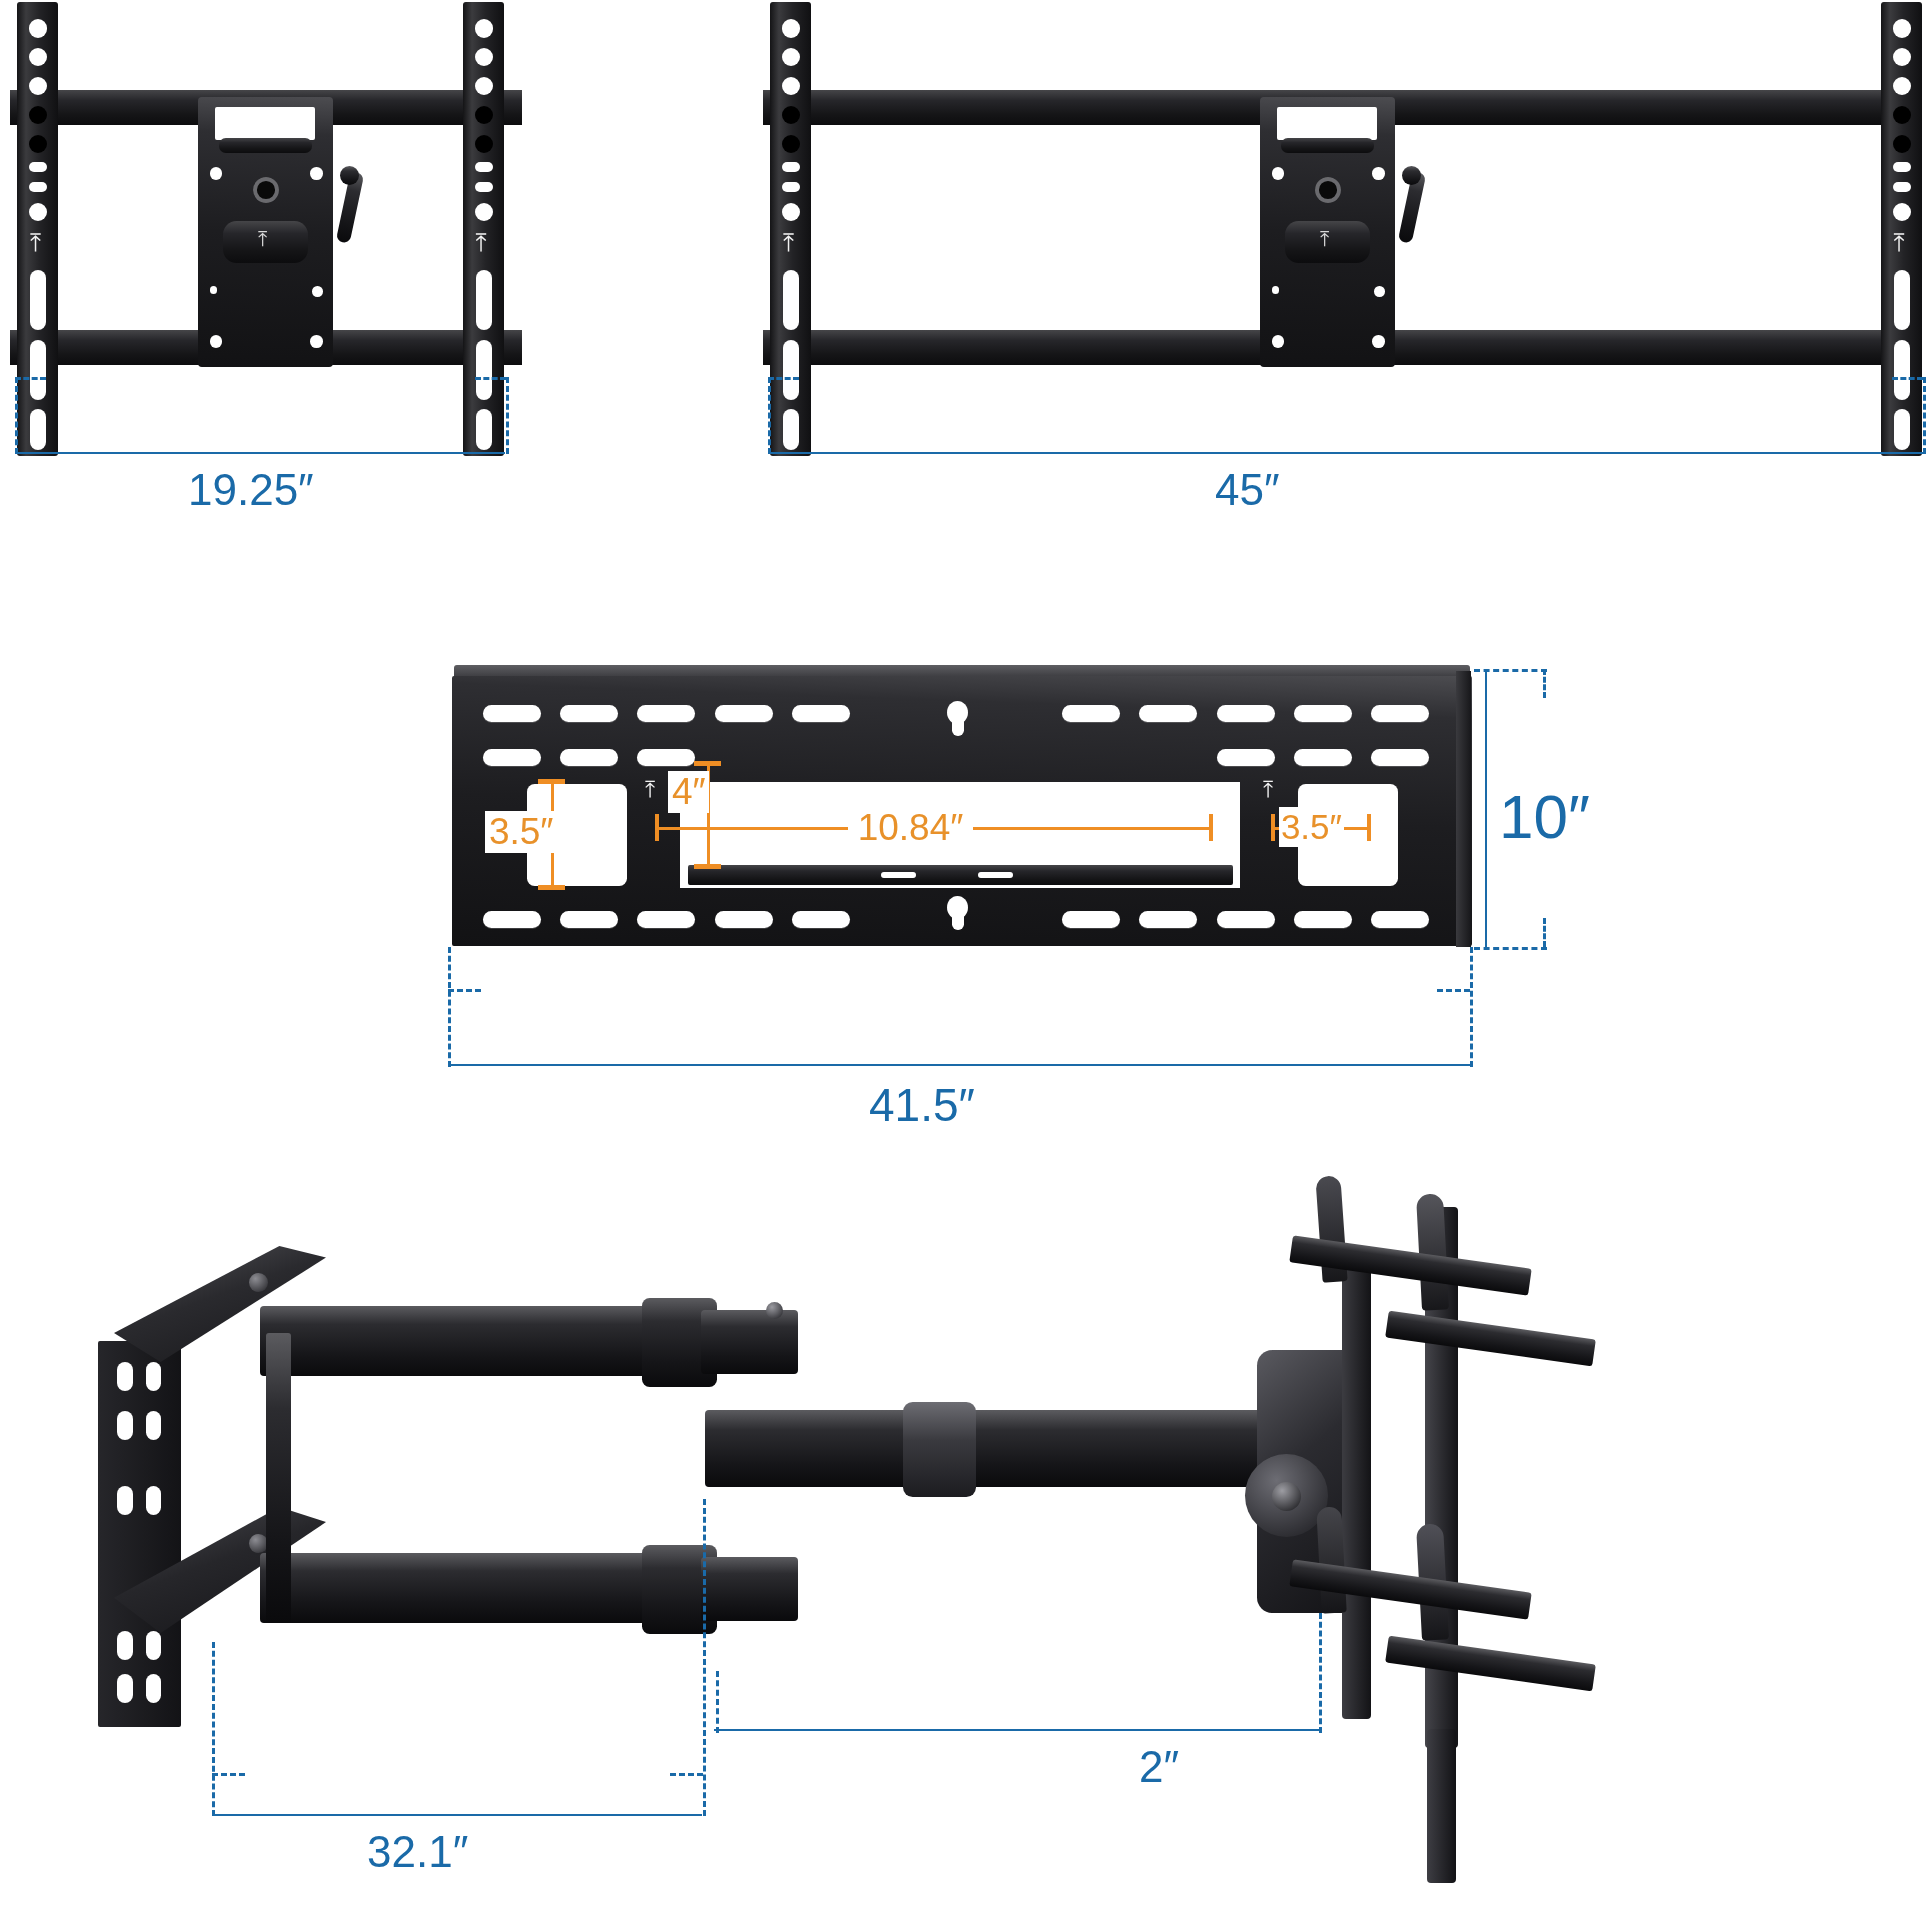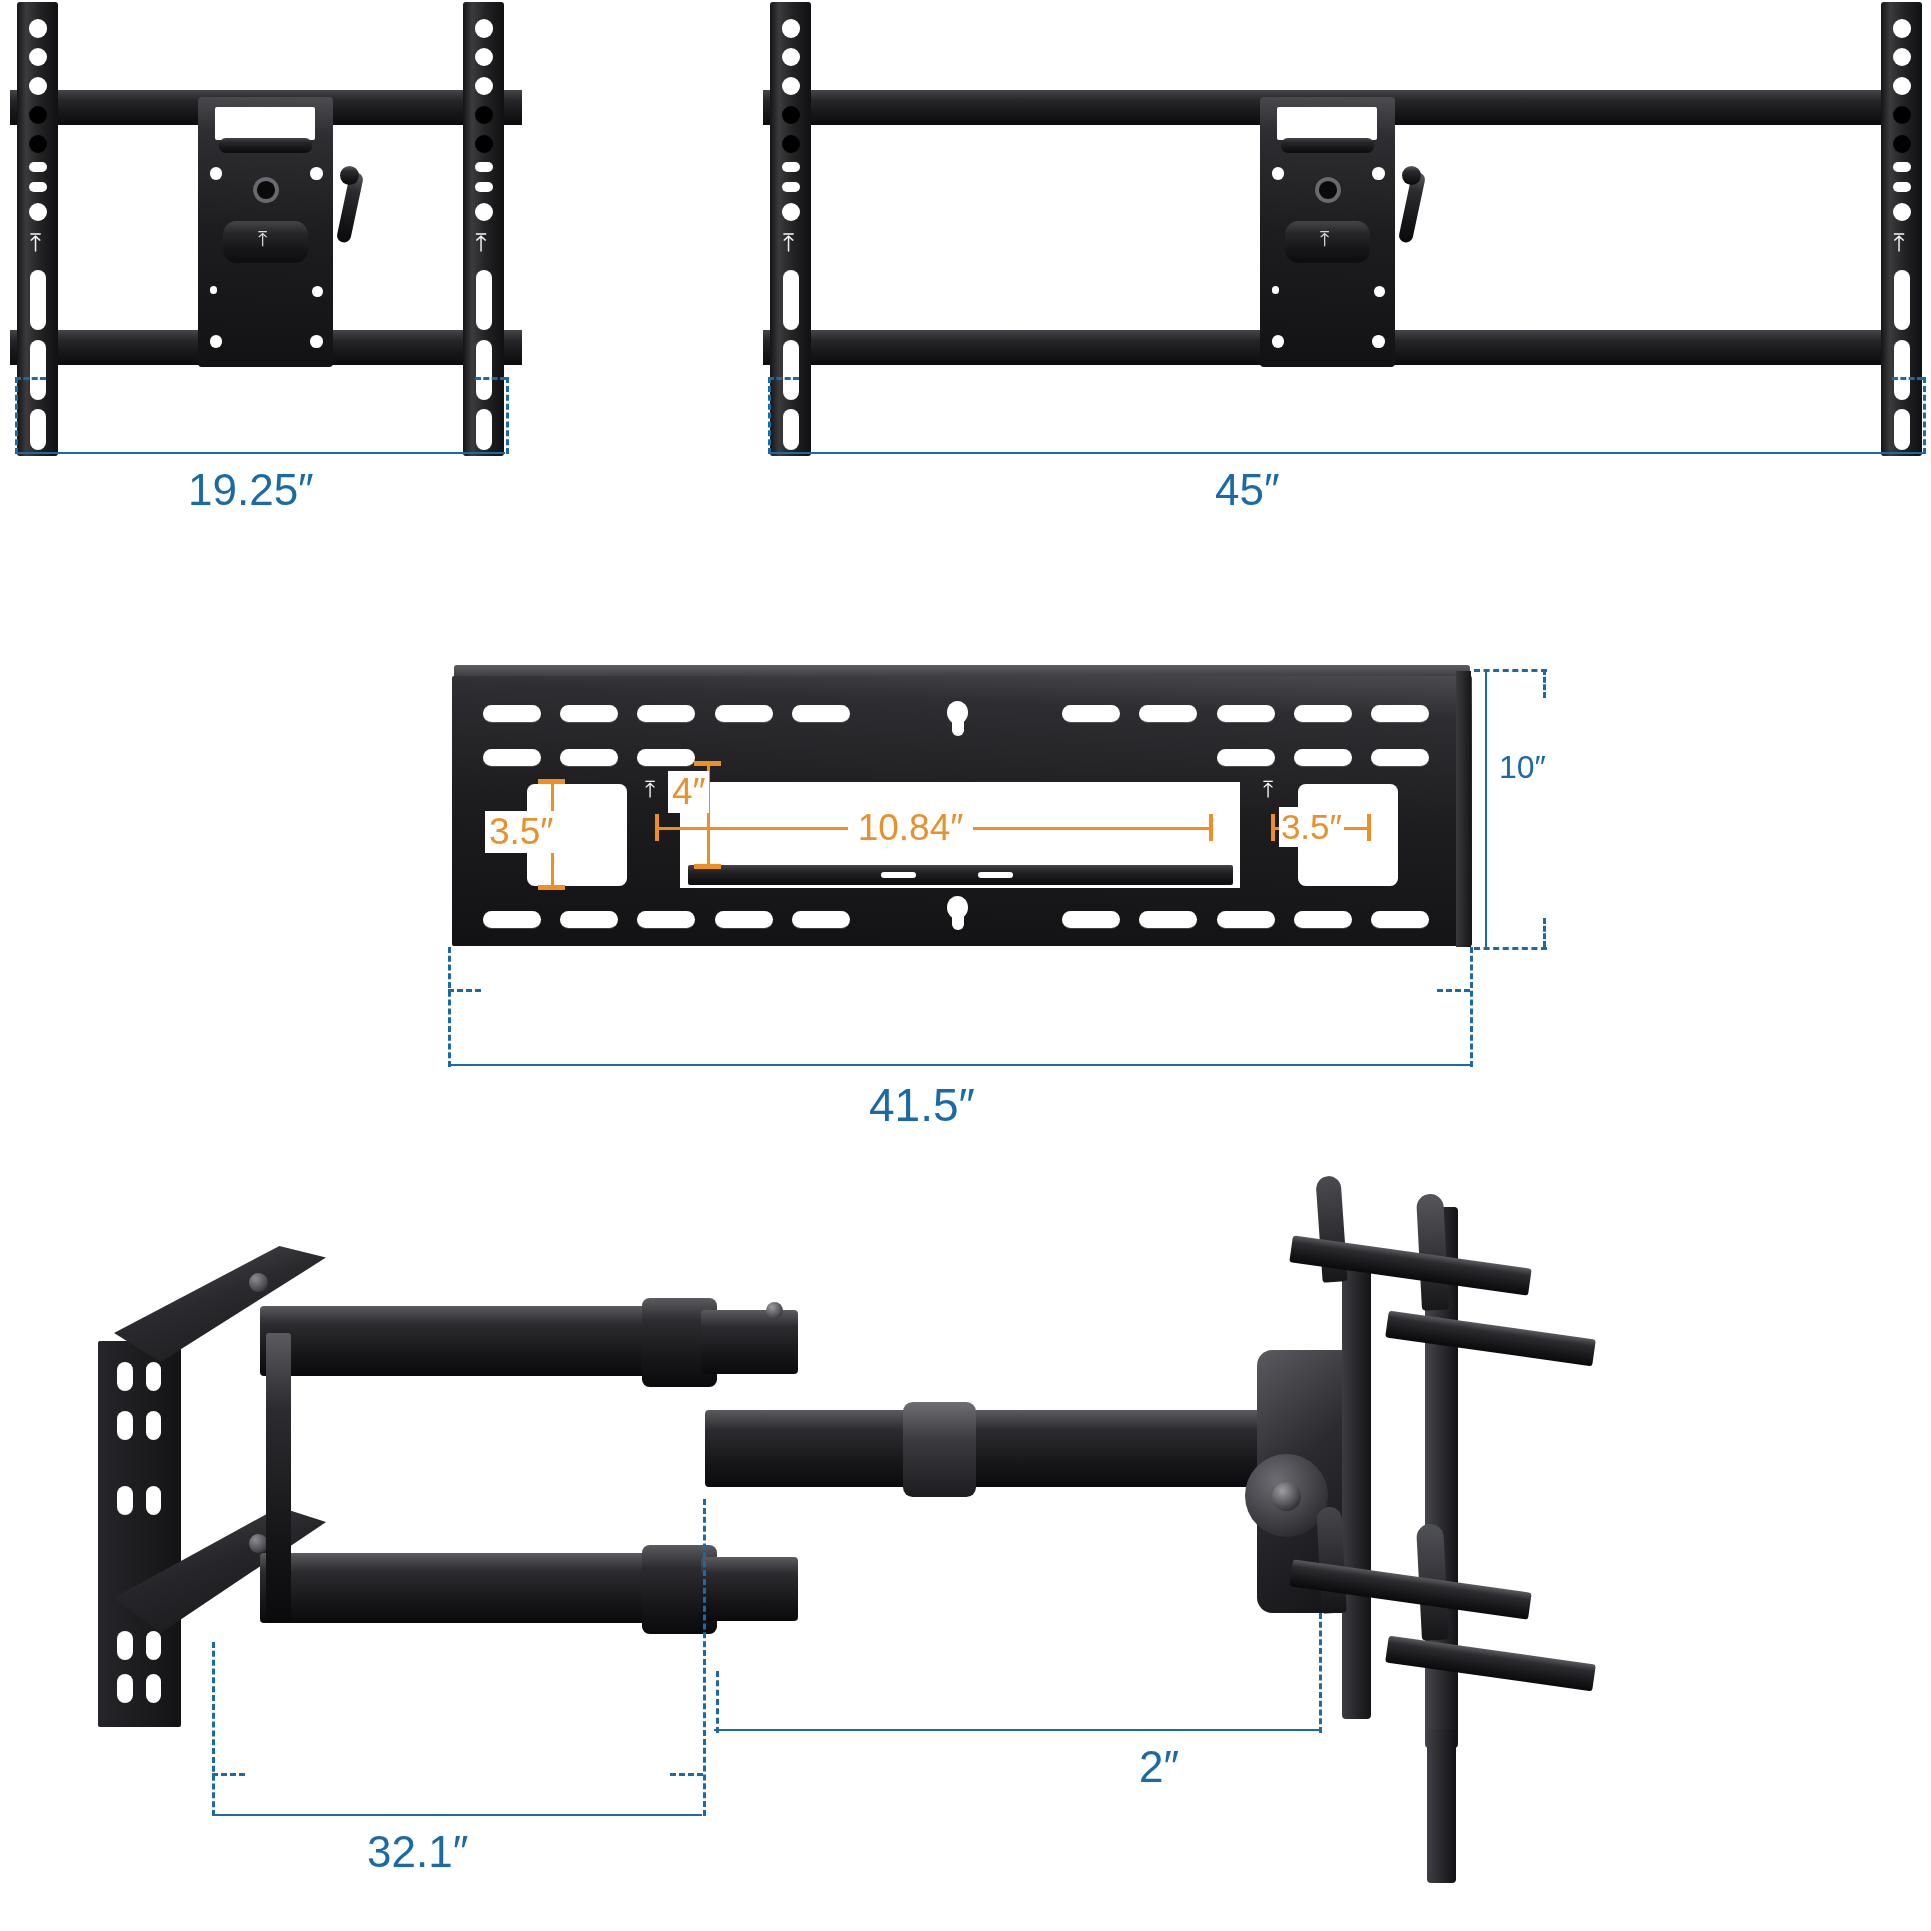--- a/index.html
+++ b/index.html
@@ -243,21 +243,21 @@
     <div class="oline-h" style="left:848px;top:170px;width:97px;"></div>
     <div class="otick-v" style="left:846px;top:157px;height:27px;"></div>
     <div class="otick-v" style="left:942px;top:157px;height:27px;"></div>
     <div class="dim dim-orange" style="left:854px;top:150px;font-size:35px;background:#fff;padding:0 1.9px;">3.5″</div>
 
     <div class="dash-h" style="left:1049px;top:11.6px;width:73px;"></div>
     <div class="dash-h" style="left:1049px;top:290px;width:73px;"></div>
     <div class="dash-v" style="left:1118px;top:11.6px;height:29px;"></div>
     <div class="dash-v" style="left:1118px;top:261px;height:29px;"></div>
     <div class="dline-v" style="left:1060px;top:11.6px;height:278px;"></div>
-    <div class="dim dim-blue" style="left:1074px;top:92px;font-size:32px;">10″</div>
+    <div class="dim dim-blue" style="left:1074px;top:124px;font-size:62px;">10″</div>
 
     <div class="dash-v" style="left:23px;top:290px;height:120px;"></div>
     <div class="dash-v" style="left:1045px;top:290px;height:120px;"></div>
     <div class="dash-h" style="left:23px;top:212px;width:0px;"></div>
     <div class="dash-h" style="left:23px;top:332px;width:33px;"></div>
     <div class="dash-h" style="left:1012px;top:332px;width:33px;"></div>
     <div class="dline-h" style="left:23px;top:407px;width:1022px;"></div>
     <div class="dim dim-blue" style="left:444px;top:421px;font-size:46px;">41.5″</div>
   </div>
 

